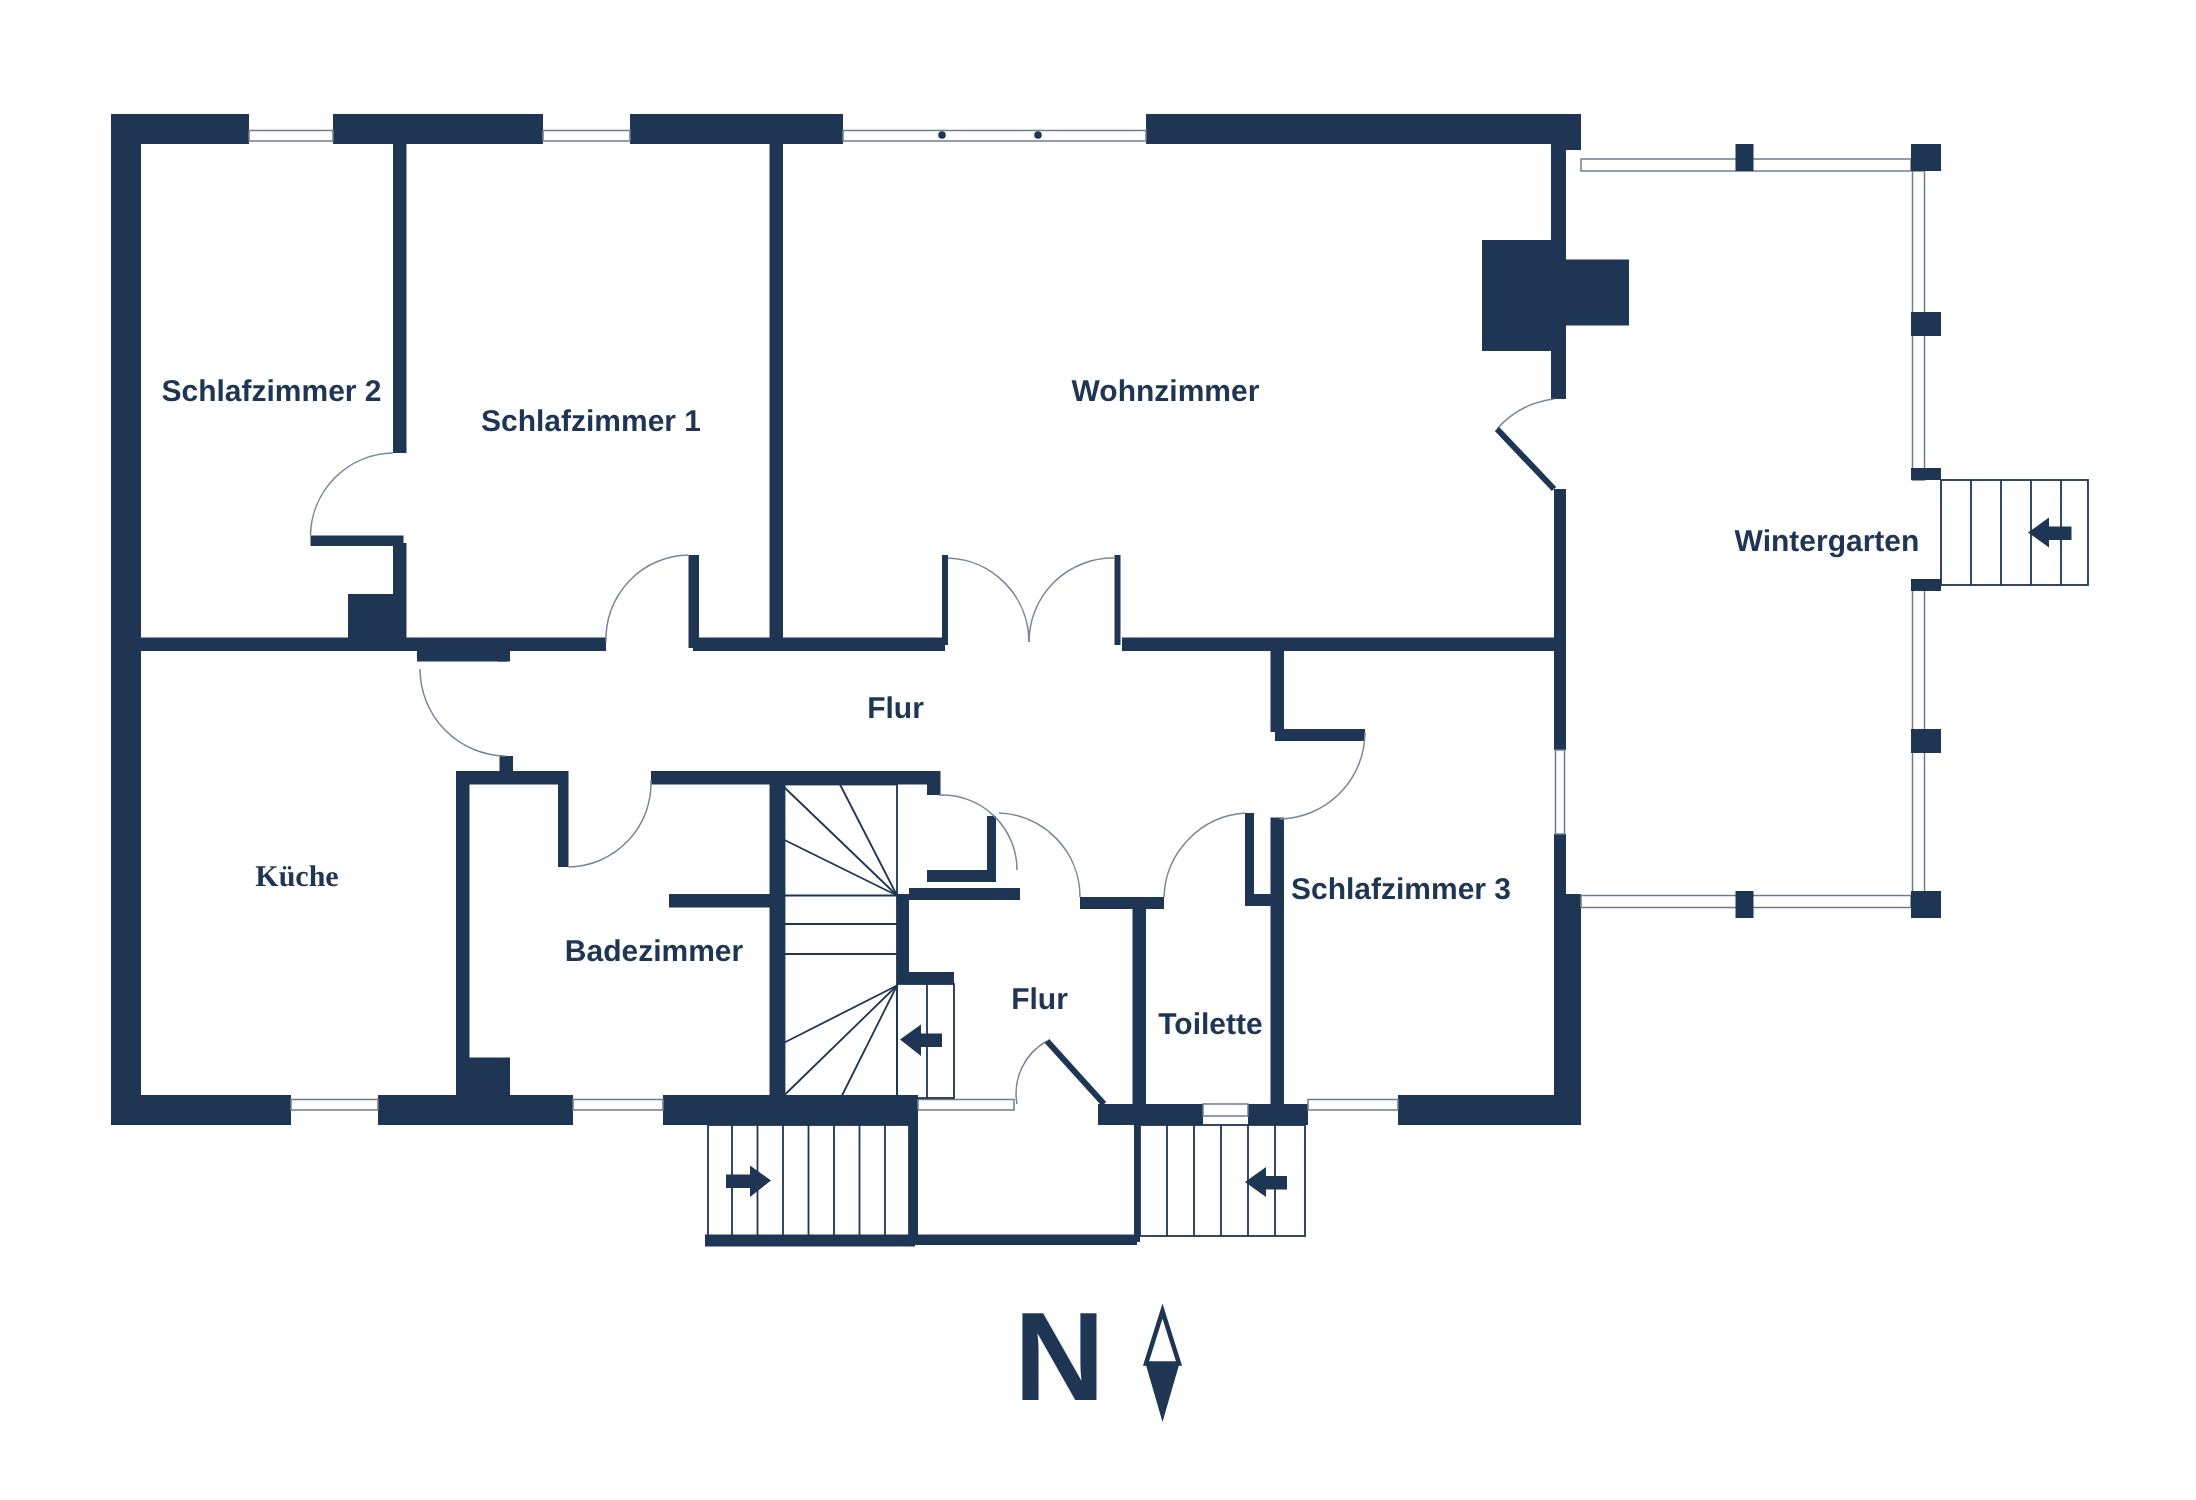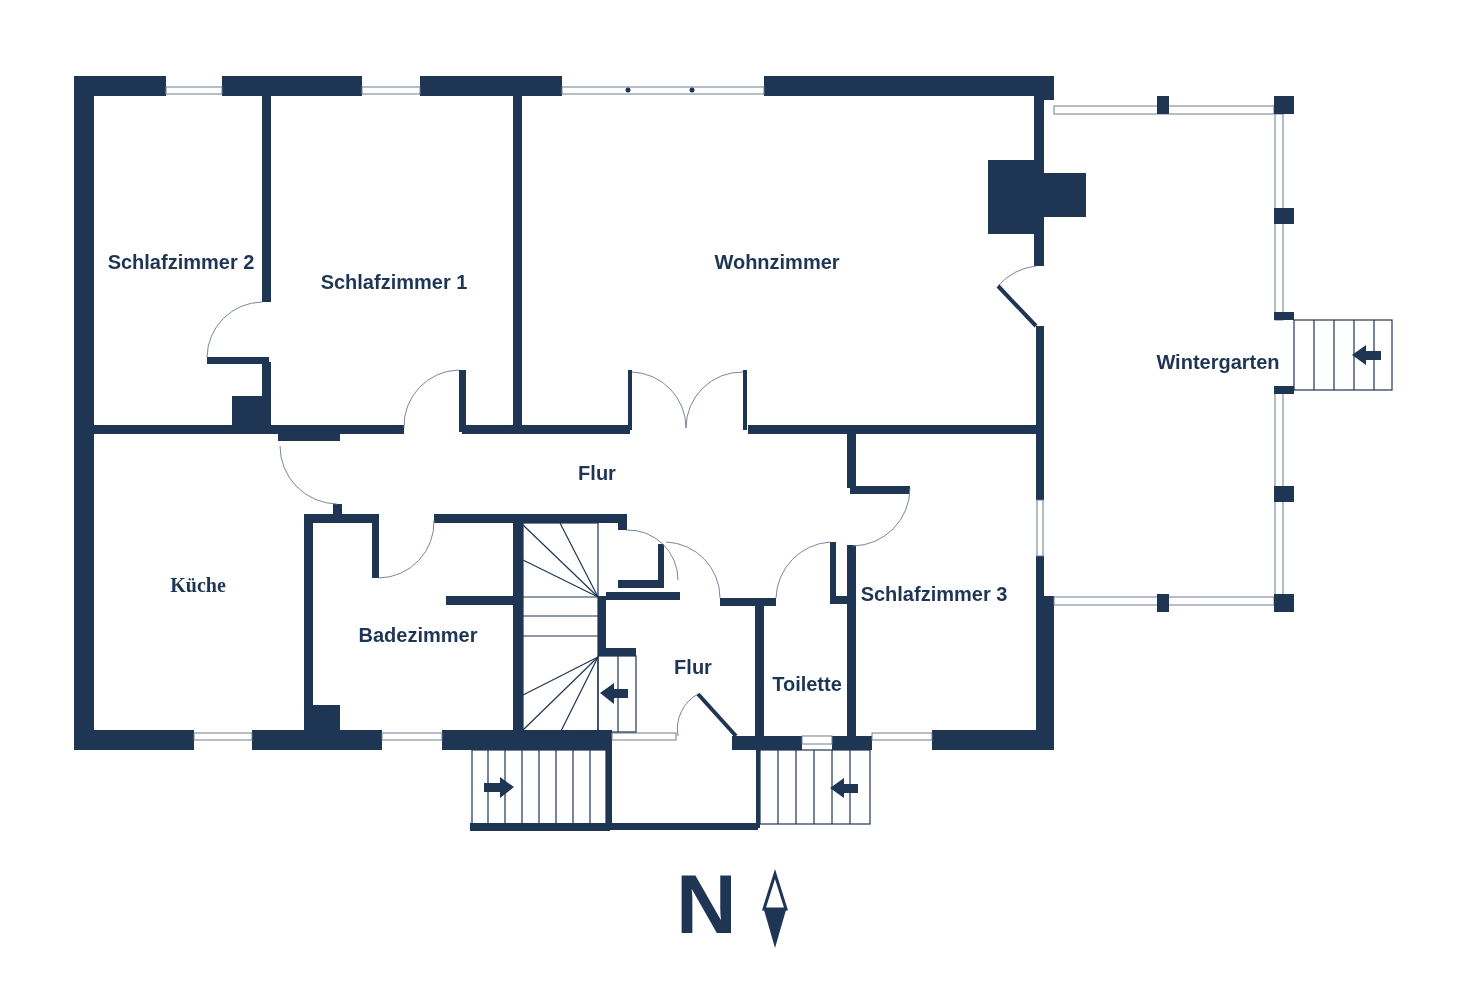--- a/index.html
+++ b/index.html
@@ -203,18 +203,18 @@
     <polygon points="764,910 786,910 775,948" fill="#1e3554"></polygon>
   </g>
 </svg>
 
 <div class="room-label" style="left:181px; top:262px;">Schlafzimmer 2</div>
 <div class="room-label" style="left:394px; top:262px;margin-top:20px;">Schlafzimmer 1</div>
 <div class="room-label" style="left:777px; top:262px;">Wohnzimmer</div>
 <div class="room-label" style="left:1218px; top:362px;">Wintergarten</div>
 <div class="room-label" style="left:597px; top:473px;">Flur</div>
 <div class="room-label" style="left:198px; top:585px;font-family:Liberation Serif, serif;">Küche</div>
-<div class="room-label" style="left:418px; top:635px;">Badezimmer</div>
+<div class="room-label" style="left:436px; top:635px;">Badezimmer</div>
 <div class="room-label" style="left:693px; top:667px;">Flur</div>
 <div class="room-label" style="left:807px; top:684px;">Toilette</div>
 <div class="room-label" style="left:934px; top:578px;margin-top:16px;">Schlafzimmer 3</div>
 
 <div class="north-letter">N</div>
 
 </body></html>

